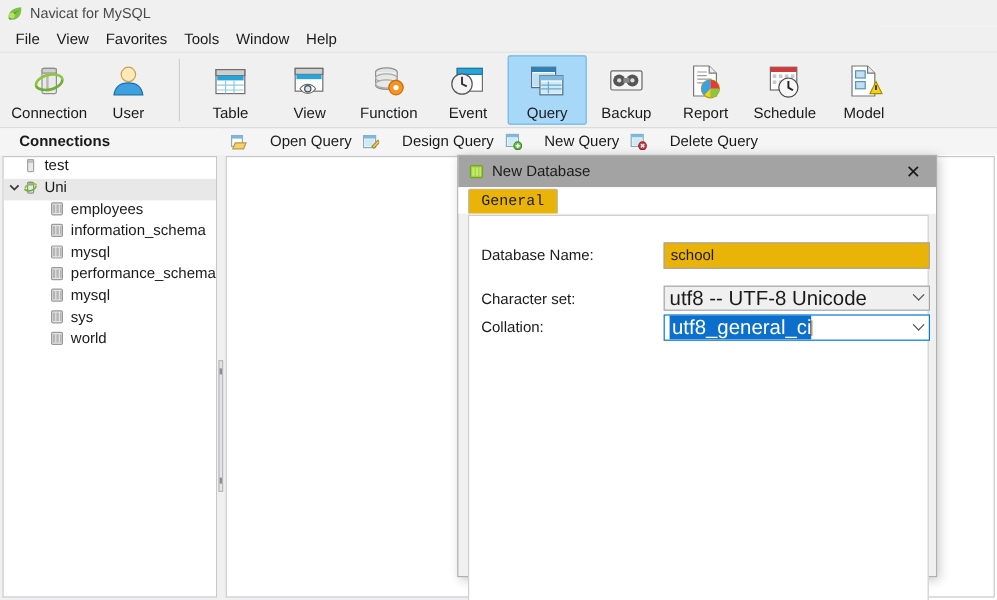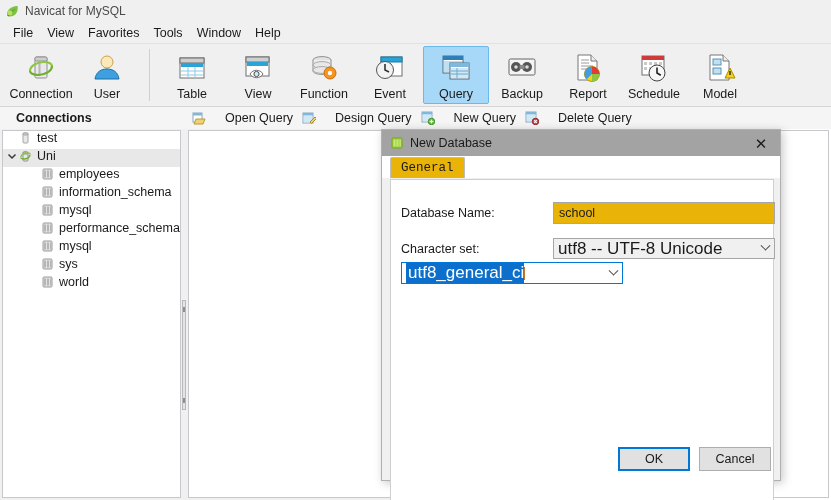--- a/index.html
+++ b/index.html
@@ -644,30 +644,27 @@
           <span class="field-label">Character set:</span>
           <span class="combo gray">
             <span class="combo-text">utf8 -- UTF-8 Unicode</span>
             <span class="arrow">
                 <span class="chev-down"></span>
               </span>
           </span>
         </div>
 
         <div class="field-row" style="top:82px;">
+          <span class="field-label">Collation:</span>
           <span class="combo focused">
             <span class="combo-text"><span class="sel-text">utf8_general_ci</span><span class="caret"></span></span>
             <span class="arrow">
                 <span class="chev-down"></span>
               </span>
           </span>
         </div>
 
       </div>
     </div>
 
-    <div class="dlg-buttons">
-      <div class="dlg-btn default">OK</div>
-      <div class="dlg-btn">Cancel</div>
-    </div>
   </div>
 
 </div>
 
 </body></html>

